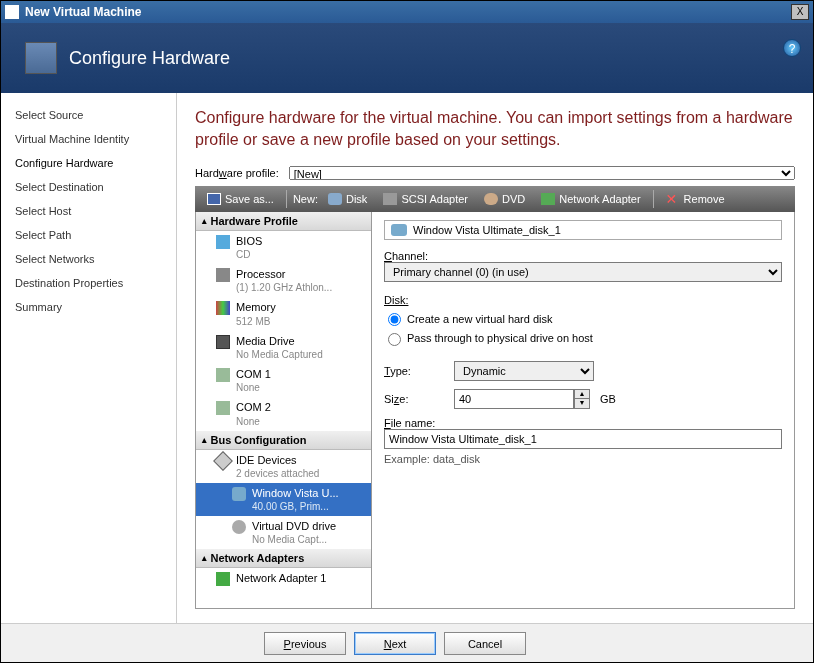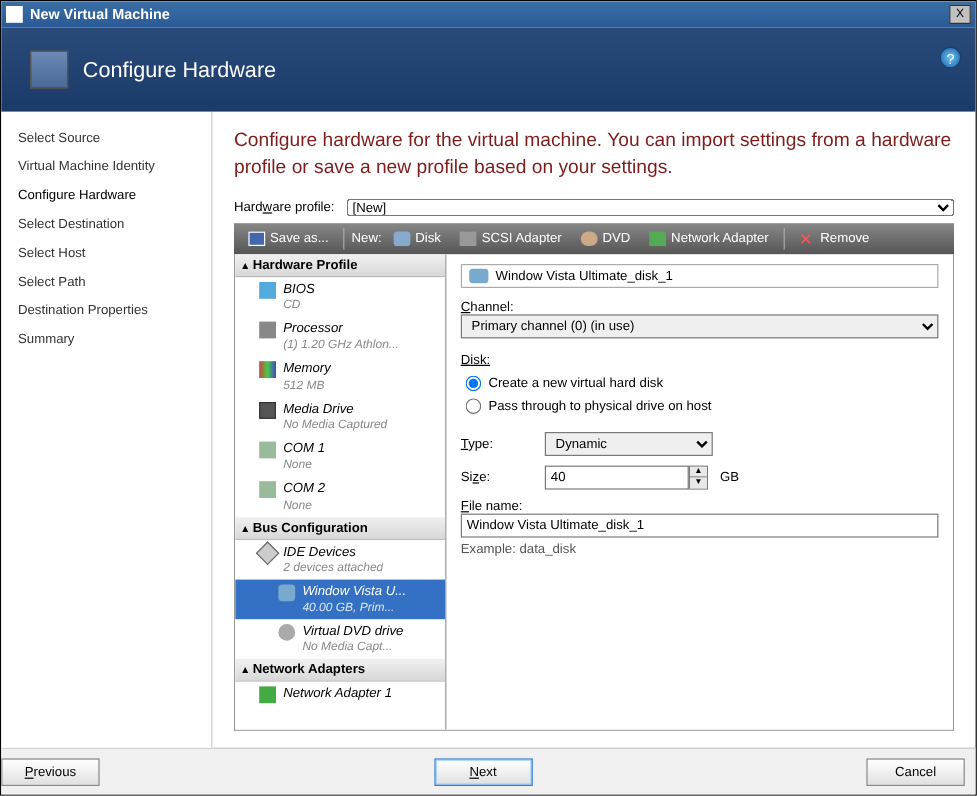--- a/index.html
+++ b/index.html
@@ -40,21 +40,21 @@
 .toolbar .tb-icon.net { background: #5a5; }
 .toolbar .tb-icon.remove { color: #f55; font-size: 14px; line-height: 12px; }
 .toolbar .sep { width: 1px; height: 18px; background: #aaa; margin: 0 2px; }
 .toolbar .new-label { color: #fff; }
 
 .body-row { display: flex; flex: 1; border: 1px solid #999; border-top: none; min-height: 0; }
 
 .tree-panel { width: 176px; border-right: 1px solid #999; overflow-y: auto; background: #fff; position: relative; }
 .tree-header { background: linear-gradient(#f0f0f0,#d8d8d8); padding: 3px 6px; font-weight: bold; border-bottom: 1px solid #bbb; display: flex; align-items: center; gap: 4px; }
 .tree-header .arrow { font-size: 9px; }
-.tree-item { padding: 3px 4px 3px 20px; cursor: pointer; display: flex; align-items: flex-start; gap: 6px; font-style: italic; }
+.tree-item { padding: 3px 4px 3px 20px; cursor: pointer; display: flex; align-items: flex-start; gap: 6px; }
 .tree-item .t-icon { width: 14px; height: 14px; flex-shrink: 0; margin-top: 1px; }
 .tree-item .t-icon.bios { background: #5ad; }
 .tree-item .t-icon.cpu { background: #888; }
 .tree-item .t-icon.mem { background: linear-gradient(90deg,#c44,#4c4,#44c); }
 .tree-item .t-icon.floppy { background: #555; border: 1px solid #333; }
 .tree-item .t-icon.com { background: #9b9; }
 .tree-item .t-icon.ide { background: #ccc; border: 1px solid #666; transform: rotate(45deg); }
 .tree-item .t-icon.disk { background: #7ac; border-radius: 3px; }
 .tree-item .t-icon.dvd { background: #aaa; border-radius: 7px; }
 .tree-item .t-icon.net { background: #4a4; }
@@ -77,21 +77,21 @@
 .row-inline select { width: 140px; }
 .row-inline input[type=text] { width: 120px; }
 .stepper-wrap { display: flex; align-items: flex-start; }
 .stepper-wrap input { width: 110px; border-right: none; }
 .stepper-btns { display: flex; flex-direction: column; border: 1px solid #7a7a7a; }
 .stepper-btns span { width: 14px; height: 9px; font-size: 7px; text-align: center; line-height: 8px; background: #e8e8e8; cursor: pointer; }
 .stepper-btns span:first-child { border-bottom: 1px solid #7a7a7a; }
 .example-text { color: #555; font-size: 11px; margin-top: 4px; }
 
 
-.footer { height: 40px; border-top: 1px solid #ccc; display: flex; justify-content: space-between; align-items: center; padding-right: 9px; gap: 8px; background: #f0f0f0; }
+.footer { height: 40px; border-top: 1px solid #ccc; display: flex; justify-content: center; align-items: center; padding-right: 24px; gap: 8px; background: #f0f0f0; }
 .footer button { width: 82px; height: 23px; border: 1px solid #888; background: linear-gradient(#fff,#e0e0e0); cursor: pointer; }
 .footer button.primary { border: 1px solid #3a7ac8; box-shadow: 0 0 0 1px #9cf inset; }
 
 .u { text-decoration: underline; }
 </style>
 </head>
 <body>
 
 <div class="titlebar">
   <span class="app-icon"></span>
@@ -106,20 +106,21 @@
 </div>
 
 <div class="main">
   <div class="sidebar">
     <div class="sidebar-item">Select Source</div>
     <div class="sidebar-item">Virtual Machine Identity</div>
     <div class="sidebar-item active">Configure Hardware</div>
     <div class="sidebar-item">Select Destination</div>
     <div class="sidebar-item">Select Host</div>
     <div class="sidebar-item">Select Path</div>
+    <div class="sidebar-item">Select Networks</div>
     <div class="sidebar-item">Destination Properties</div>
     <div class="sidebar-item">Summary</div>
   </div>
 
   <div class="content">
     <div class="desc-text">Configure hardware for the virtual machine. You can import settings from a hardware profile or save a new profile based on your settings.</div>
 
     <div class="profile-row">
       <label>Hard<span class="u">w</span>are profile:</label>
       <select>

